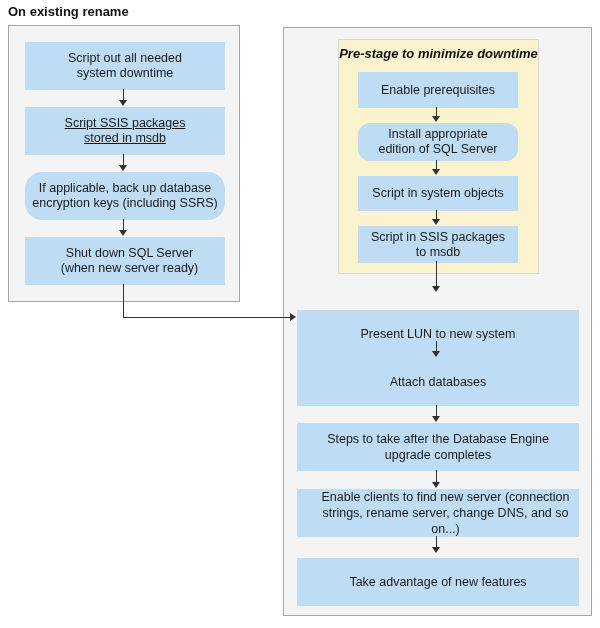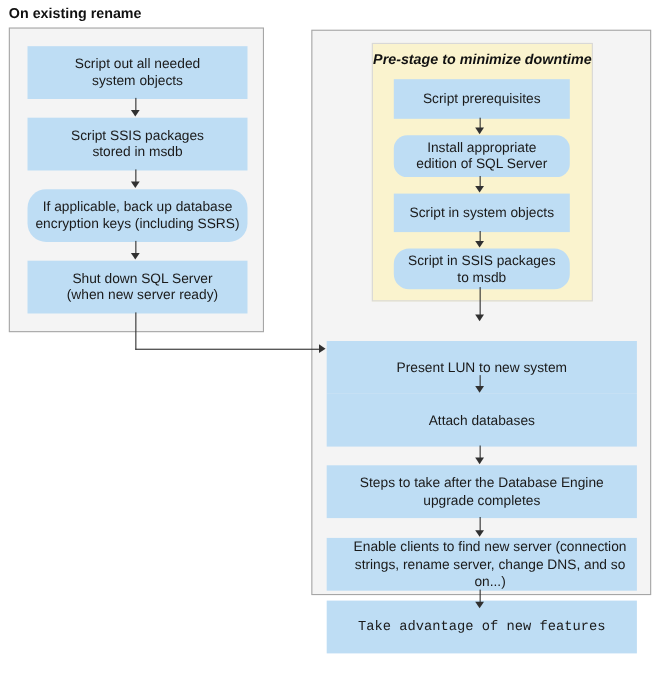--- a/index.html
+++ b/index.html
@@ -22,41 +22,41 @@
   #hdr-existing { left: 8px; top: 4px; }
   #hdr-new { left: 290px; top: 4px; margin-top: 28px; }
 
   .panel {
     position: absolute;
     background: #f4f4f4;
     border: 1px solid #a6a6a6;
     box-sizing: border-box;
   }
   #panel-existing { left: 8px; top: 25px; width: 232px; height: 277px; }
-  #panel-new { left: 283px; top: 27px; width: 309px; height: 514px; }
+  #panel-new { left: 283px; top: 27px; width: 309px; height: 589px; }
 
   .fbox {
     position: absolute;
     background: #beddf4;
     display: flex;
     align-items: center;
     justify-content: center;
     text-align: center;
     white-space: pre-line;
     color: #1a1a1a;
     font-size: 12.5px;
     line-height: 15.5px;
     box-sizing: border-box;
     padding: 2px 4px;
   }
 
   
   .lbox { left: 16px; width: 200px; height: 48px; }
   #l0 { top: 16px; }
-  #l1 { top: 81px; }
+  #l1 { top: 81px; text-decoration: underline; }
   #l2 { top: 146px; border-radius: 17px; }
   #l3 { top: 211px; padding-left: 13px; }
 
   
   #prestage {
     position: absolute;
     left: 54px; top: 11px;
     width: 201px; height: 235px;
     background: #faf3ce;
     border: 1px solid #d8d8d8;
@@ -69,29 +69,29 @@
     font-size: 13px;
     font-weight: bold;
     font-style: italic;
     color: #111111;
   }
   
   .pbox { left: 19px; width: 160px; line-height: 15px; }
   #p0 { top: 32px; height: 36px; }
   #p1 { top: 83px; height: 38px; border-radius: 12px; }
   #p2 { top: 136px; height: 35px; }
-  #p3 { top: 186px; height: 37px; border-radius: 14px; }
+  #p3 { top: 186px; height: 37px; }
 
   
   .mbox { left: 13px; width: 282px; height: 48px; line-height: 16px; }
   #m0 { top: 282px; }
   #m1 { top: 330px; }
   #m2 { top: 395px; }
   #m3 { top: 461px; padding-left: 19px; }
-  #m4 { top: 518px; font-family: Liberation Mono, monospace; }
+  #m4 { top: 530px; }
 
   
   .down-arrow {
     position: absolute;
     width: 9px;
     z-index: 5;
   }
   .down-arrow::before {
     content: "";
     position: absolute;
@@ -149,33 +149,33 @@
 </style>
 </head>
 <body>
 
 <div id="hdr-existing" class="col-header">On existing rename</div>
 
 <div id="hdr-new" class="col-header">On new system</div>
 
 <div id="panel-existing" class="panel">
   <div id="l0" class="fbox lbox">Script out all needed
-system objects</div>
+system downtime</div>
   <div id="l1" class="fbox lbox">Script SSIS packages
 stored in msdb</div>
   <div id="l2" class="fbox lbox">If applicable, back up database
 encryption keys (including SSRS)</div>
   <div id="l3" class="fbox lbox">Shut down SQL Server
 (when new server ready)</div>
 </div>
 
 <div id="panel-new" class="panel">
   <div id="prestage">
     <div id="prestage-title">Pre-stage to minimize downtime</div>
-    <div id="p0" class="fbox pbox">Script prerequisites</div>
+    <div id="p0" class="fbox pbox">Enable prerequisites</div>
     <div id="p1" class="fbox pbox">Install appropriate
 edition of SQL Server</div>
     <div id="p2" class="fbox pbox">Script in system objects</div>
     <div id="p3" class="fbox pbox">Script in SSIS packages
 to msdb</div>
   </div>
 
   <div id="m0" class="fbox mbox">Present LUN to new system</div>
   <div id="m1" class="fbox mbox">Attach databases</div>
   <div id="m2" class="fbox mbox">Steps to take after the Database Engine

